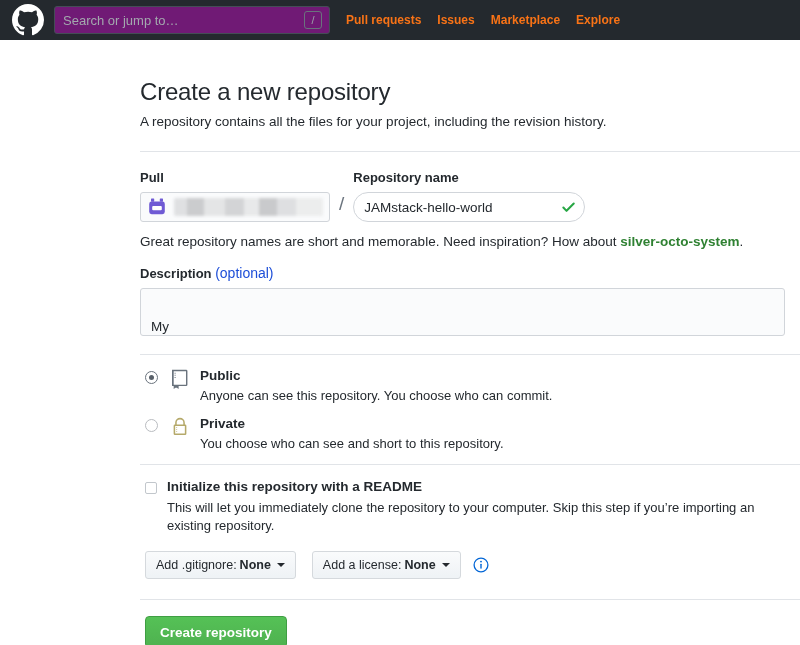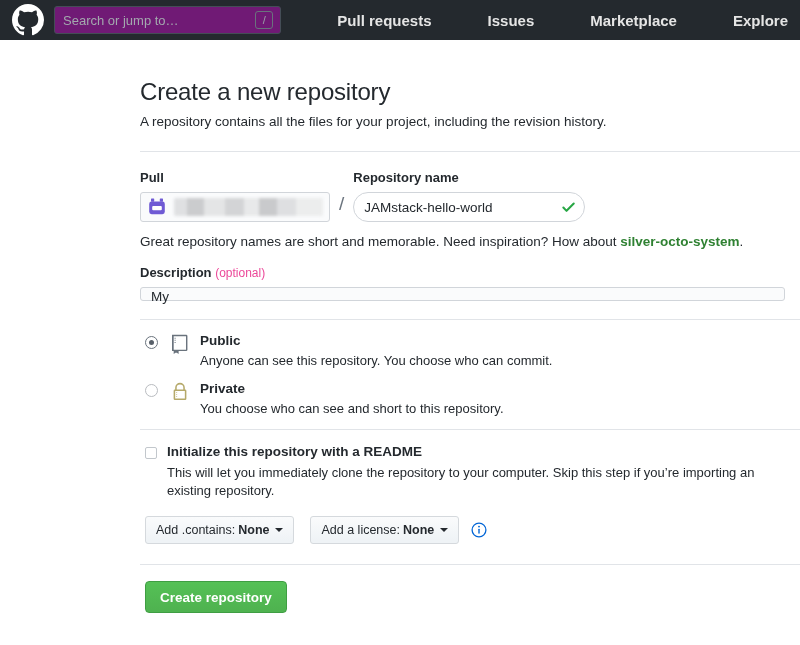--- a/index.html
+++ b/index.html
@@ -42,26 +42,25 @@
     width: 18px; height: 18px;
     border: 1px solid #6a737d;
     border-radius: 3px;
     color: #9aa1a8;
     font-size: 11px;
     line-height: 16px;
     text-align: center;
   }
   .nav { display: flex; align-items: center; gap: 16px; }
   .nav a {
-    color: #e5e5e5;
-    font-size: 15px;
+    color: #f97316;
+    font-size: 12px;
     font-weight: bold;
     text-decoration: none;
     white-space: nowrap;
-    margin-left: 40px;
   }
 
   
   .container { width: 800px; padding: 0 40px 0 40px; }
   .inner { width: 660px; margin-left: 100px; }
 
   .page-title {
     font-size: 24px;
     font-weight: normal;
     color: #24292e;
@@ -78,21 +77,21 @@
   .rule-title { margin-top: 22px; }
   .rule-vis   { margin-top: 18px; }
   .rule-submit{ margin-top: 20px; }
 
   
   .owner-row { display: flex; align-items: flex-end; margin-top: 18px; }
   .field-label {
     font-size: 13px; font-weight: bold; color: #24292e;
     display: block; margin-bottom: 7px;
   }
-  .field-label .optional { font-weight: normal; color: #ec4899; font-size: 12px; }
+  .field-label .optional { font-weight: normal; color: #1d4ed8; font-size: 14px; }
 
   .owner-col { width: 190px; }
   .owner-box {
     height: 30px;
     background: #fafbfc;
     border: 1px solid #d1d5da;
     border-radius: 3px;
     display: flex; align-items: center;
     padding: 0 6px;
     overflow: hidden;
@@ -144,25 +143,25 @@
 
   .hint {
     font-size: 13.5px; color: #24292e;
     margin-top: 12px;
   }
   .hint a { color: #2f8132; font-weight: bold; text-decoration: none; }
 
   
   .desc-block { margin-top: 16px; }
   .desc-box {
-    height: 14px;
+    height: 48px;
     background: #fafbfc;
     border: 1px solid #d1d5da;
     border-radius: 3px;
-    display: flex; align-items: flex-start;
+    display: flex; align-items: flex-end;
     padding: 0 8px;
     width: 645px;
   }
   .desc-input {
     border: 0; outline: none; background: transparent;
     font-family: "Liberation Sans", sans-serif;
     font-size: 13.5px; color: #24292e;
     width: 100%;
   }
 
@@ -350,21 +349,21 @@
   <div class="readme-block">
     <span class="checkbox"></span>
     <div>
       <div class="readme-title">Initialize this repository with a README</div>
       <div class="readme-desc">This will let you immediately clone the repository to your computer. Skip this step if you’re importing an existing repository.</div>
     </div>
   </div>
 
   <div class="dd-row">
     <button class="dd-btn">
-      <span>Add .contains:</span>
+      <span>Add .gitignore:</span>
       <b>None</b>
       <span class="caret"></span>
     </button>
     <span class="dd-gap"></span>
     <button class="dd-btn">
       <span>Add a license:</span>
       <b>None</b>
       <span class="caret"></span>
     </button>
     <svg class="info-icon" viewBox="0 0 16 16">

